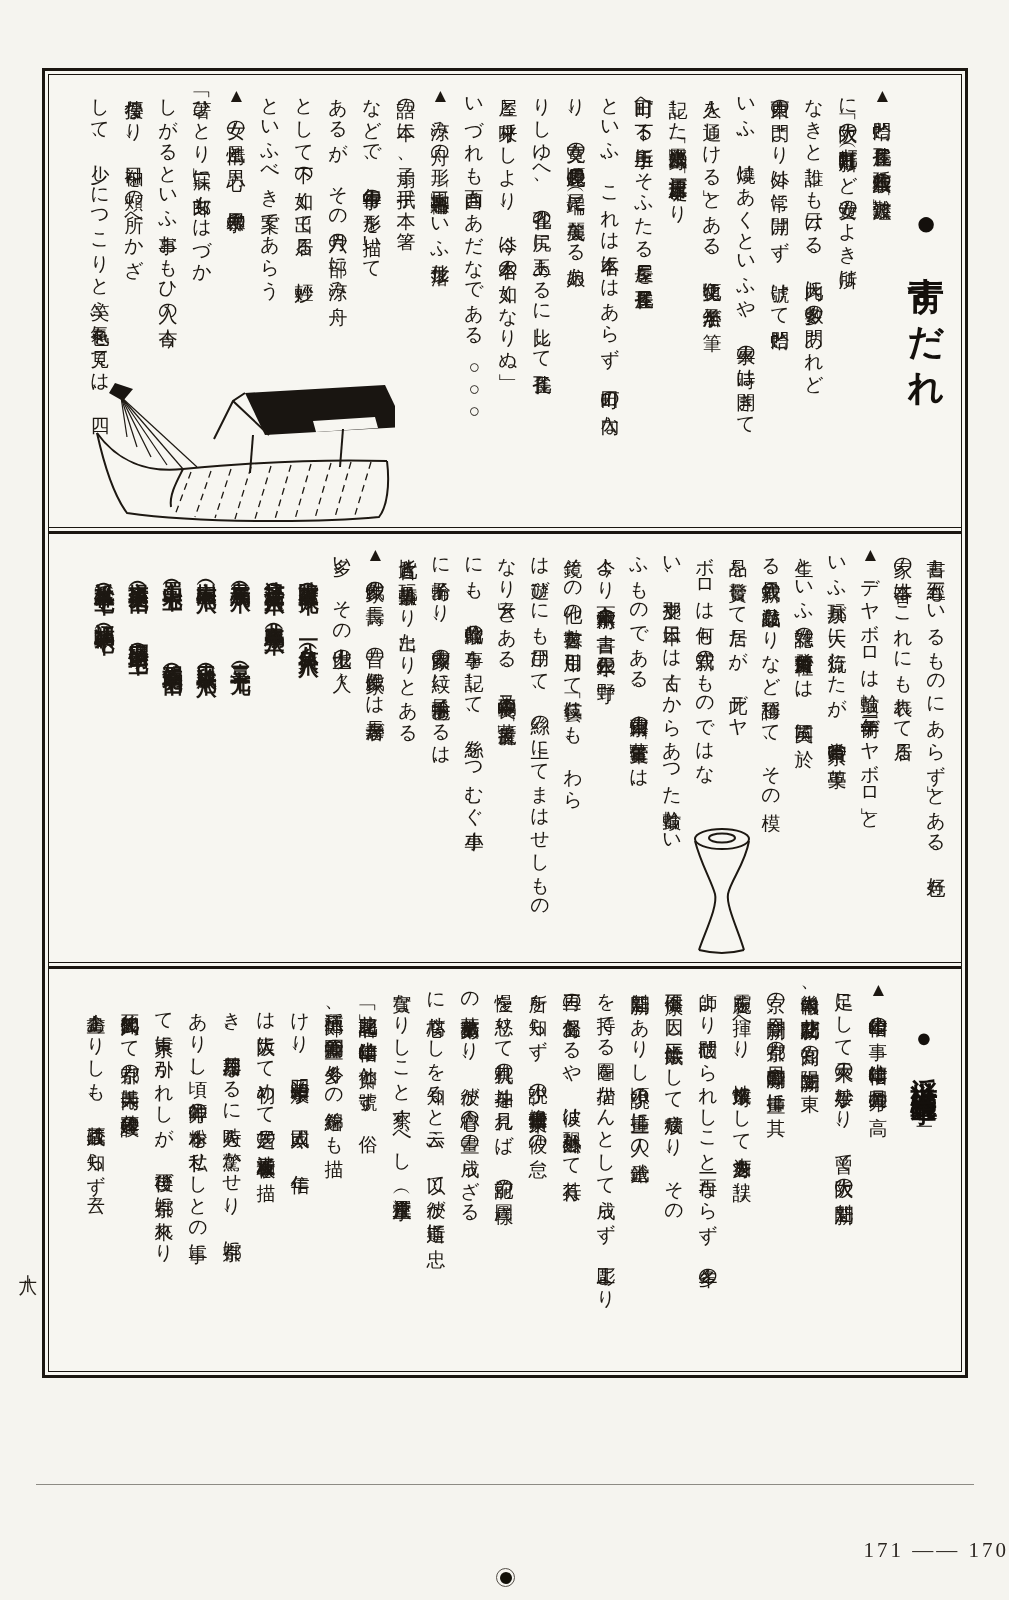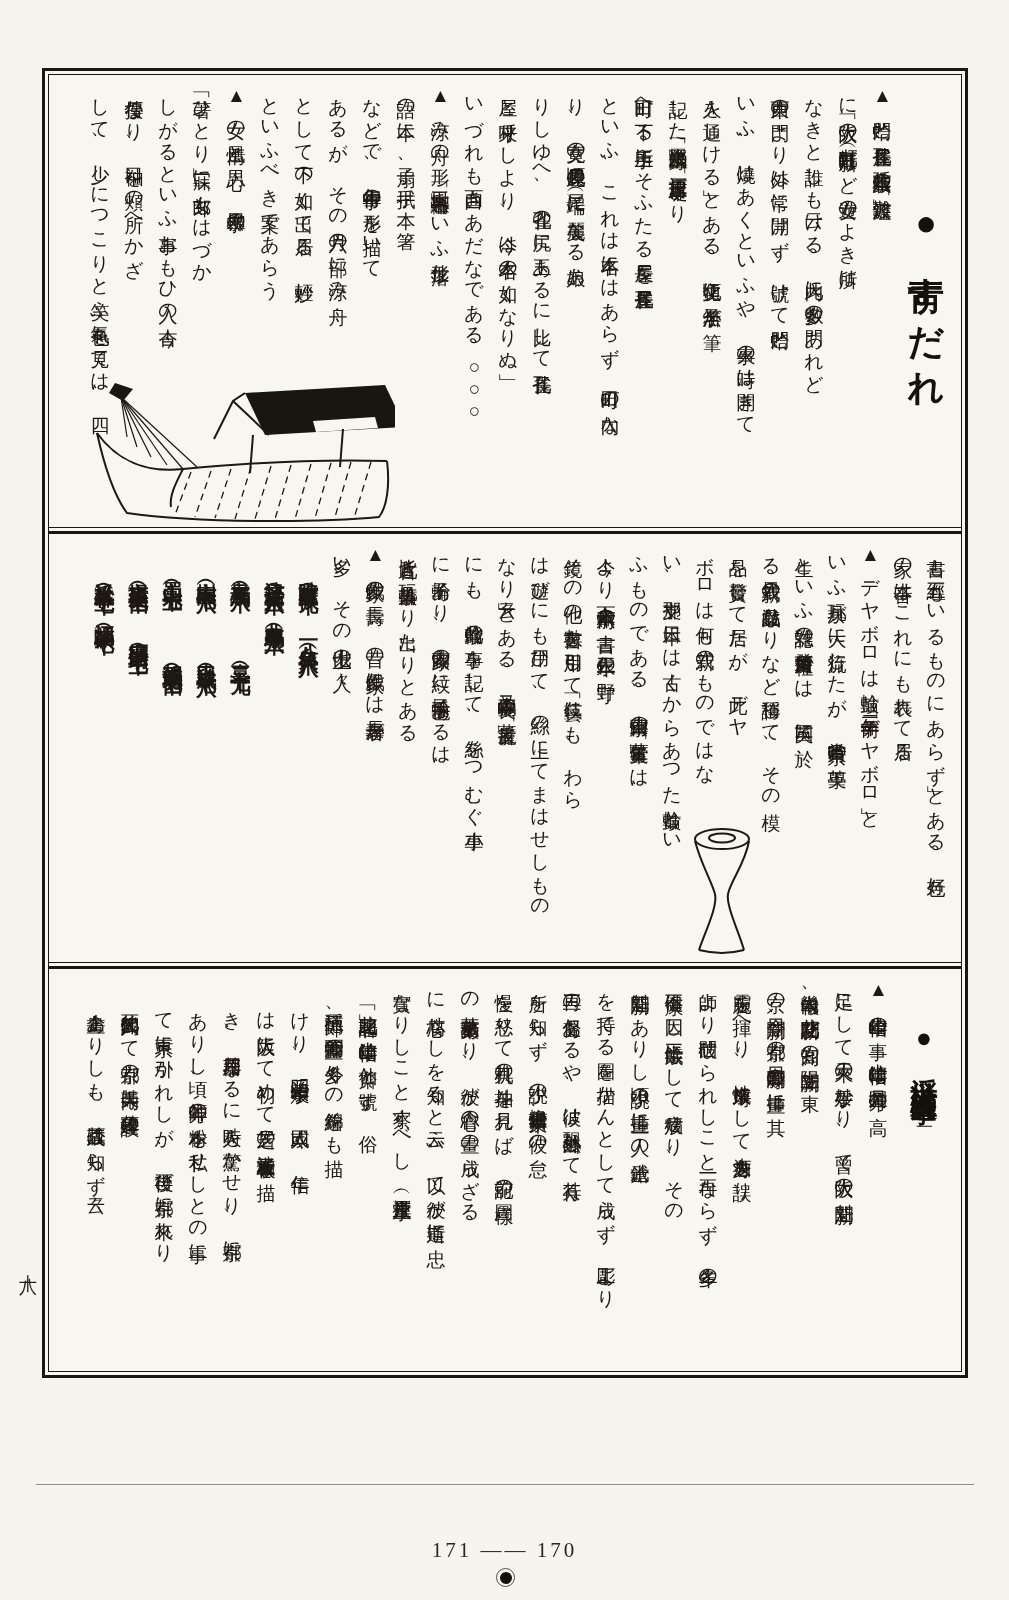--- a/index.html
+++ b/index.html
@@ -35,21 +35,21 @@
   .b2 .names .col{line-height:34px;font-size:20px;font-weight:bold;letter-spacing:2px;}
   .btitle{white-space:nowrap;color:#14100c;}
   .t1{font-size:36px;line-height:54px;letter-spacing:5px;padding-top:118px;font-weight:bold;}
   .t3{font-size:27px;line-height:58px;letter-spacing:4px;padding-top:44px;font-weight:bold;}
   .t-sub{font-size:17px;letter-spacing:1px;font-weight:normal;}
   .illus{position:absolute;}
   .boat{left:38px;bottom:0px;}
   .diabolo{right:202px;bottom:4px;}
   .footer-rule{position:absolute;left:36px;top:1484px;width:938px;height:1px;background:#8d8b84;}
   .page-numbers{
-    position:absolute;left:0;top:1538px;width:100%;text-align:center;
+    position:absolute;left:0;top:1538px;width:100%;text-align:right;
     font-size:21px;letter-spacing:3px;color:#2b2520;
   }
   .bullseye{
     position:absolute;left:496px;top:1568px;width:17px;height:17px;
     border:1.5px solid #55504a;border-radius:50%;
   }
   .bullseye::after{
     content:"";position:absolute;left:2.5px;top:2.5px;width:12px;height:12px;
     background:#121009;border-radius:50%;
   }

